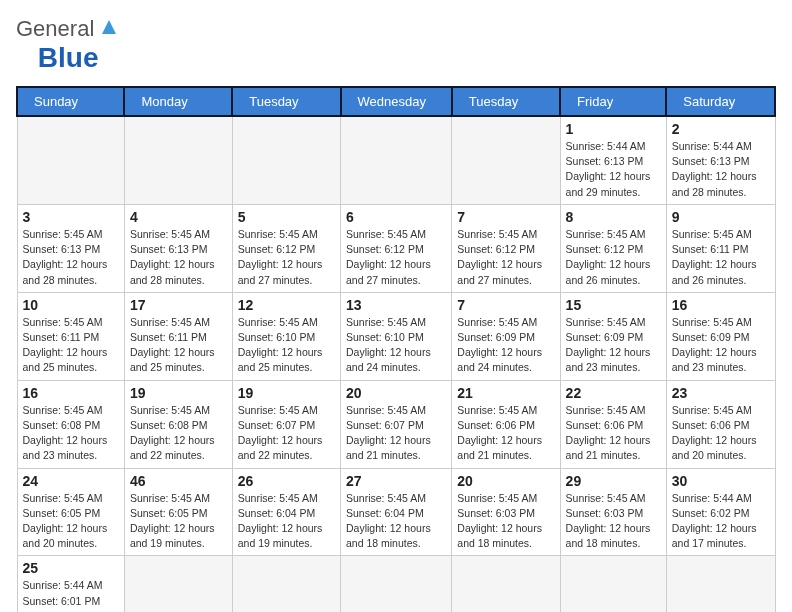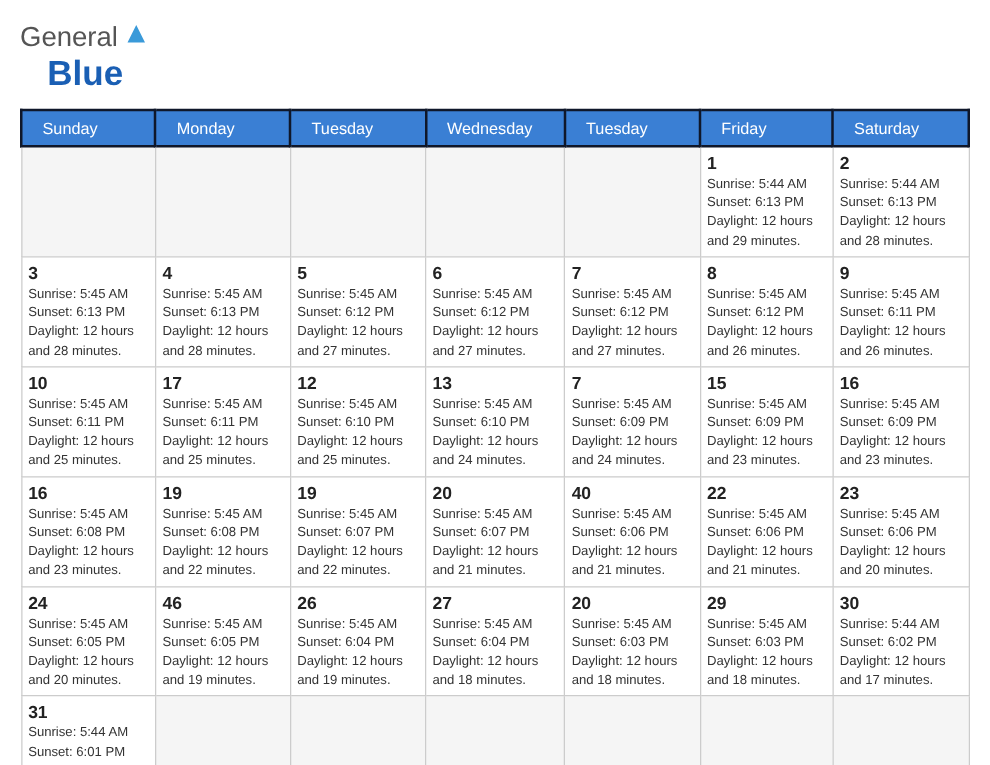--- a/index.html
+++ b/index.html
@@ -264,21 +264,21 @@
 and 22 minutes.</div>
           </td>
           <td>
             <span class="day-number">20</span>
             <div class="day-info" style="white-space: pre-line;">Sunrise: 5:45 AM
 Sunset: 6:07 PM
 Daylight: 12 hours
 and 21 minutes.</div>
           </td>
           <td>
-            <span class="day-number">40</span>
+            <span class="day-number">21</span>
             <div class="day-info" style="white-space: pre-line;">Sunrise: 5:45 AM
 Sunset: 6:06 PM
 Daylight: 12 hours
 and 21 minutes.</div>
           </td>
           <td>
             <span class="day-number">22</span>
             <div class="day-info" style="white-space: pre-line;">Sunrise: 5:45 AM
 Sunset: 6:06 PM
 Daylight: 12 hours
@@ -338,21 +338,21 @@
           <td>
             <span class="day-number">30</span>
             <div class="day-info" style="white-space: pre-line;">Sunrise: 5:44 AM
 Sunset: 6:02 PM
 Daylight: 12 hours
 and 17 minutes.</div>
           </td>
         </tr>
         <tr class="last-row">
           <td>
-            <span class="day-number">31</span>
+            <span class="day-number">25</span>
             <div class="day-info" style="white-space: pre-line;">Sunrise: 5:44 AM
 Sunset: 6:01 PM
 Daylight: 12 hours
 and 17 minutes.</div>
           </td>
           <td class="empty" style="background: rgb(245, 245, 245);"></td>
           <td class="empty" style="background: rgb(245, 245, 245);"></td>
           <td class="empty" style="background: rgb(245, 245, 245);"></td>
           <td class="empty" style="background: rgb(245, 245, 245);"></td>
           <td class="empty" style="background: rgb(245, 245, 245);"></td>

